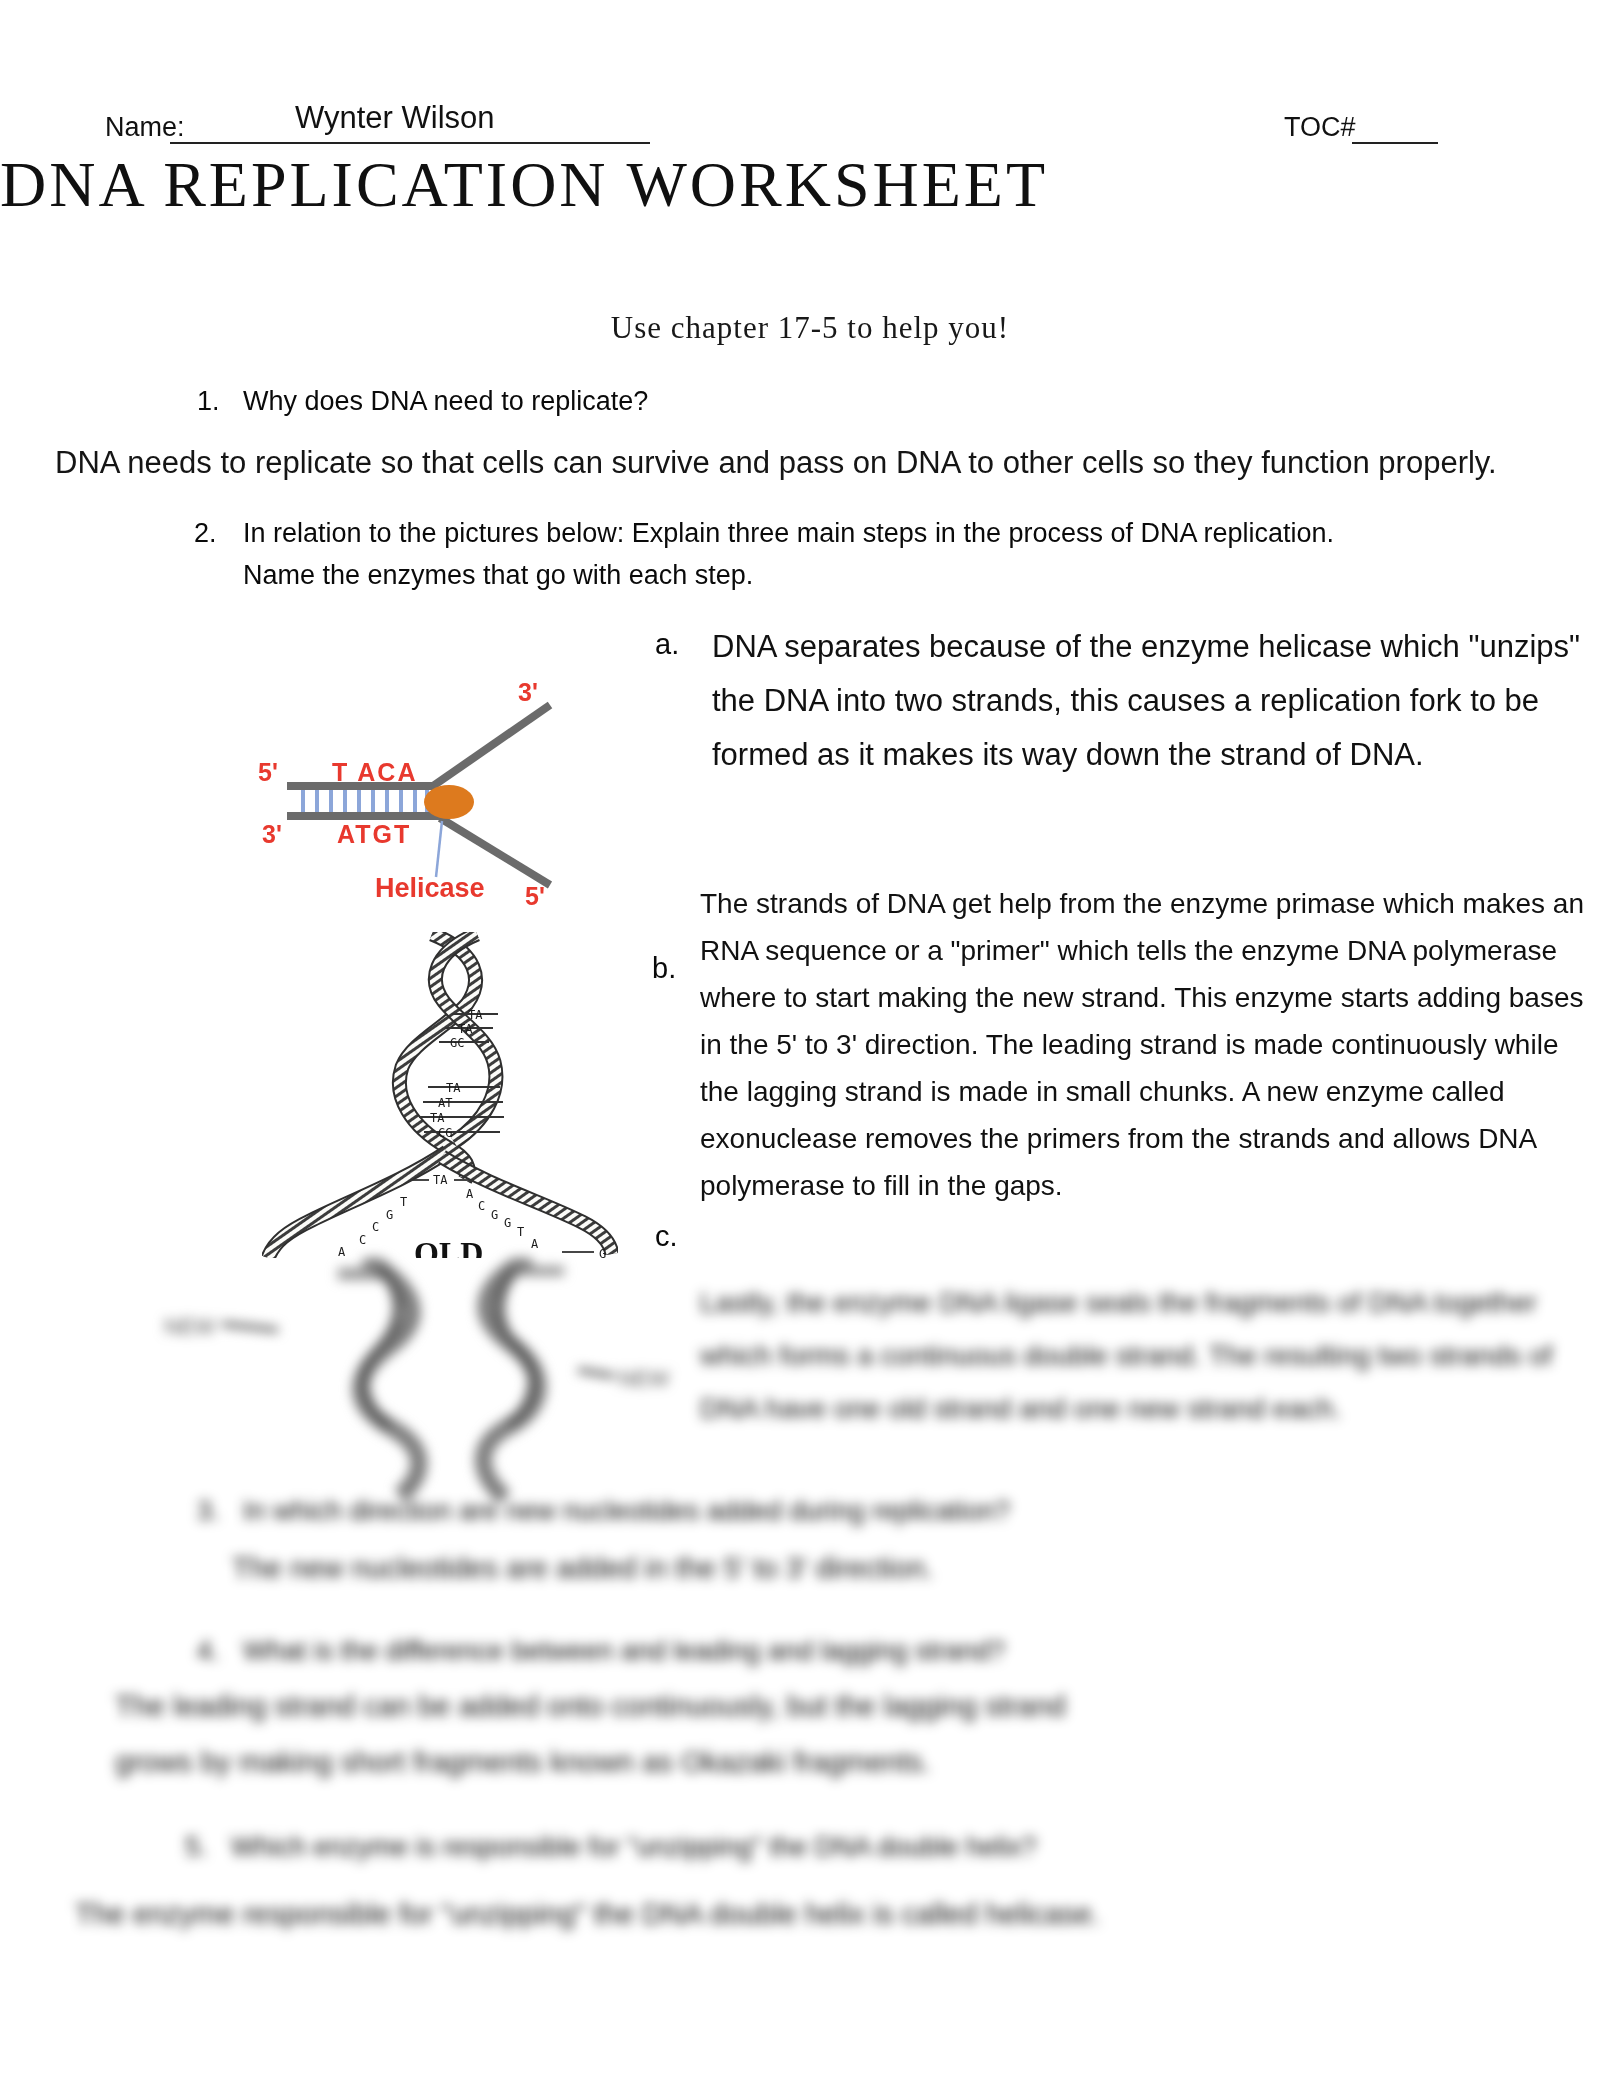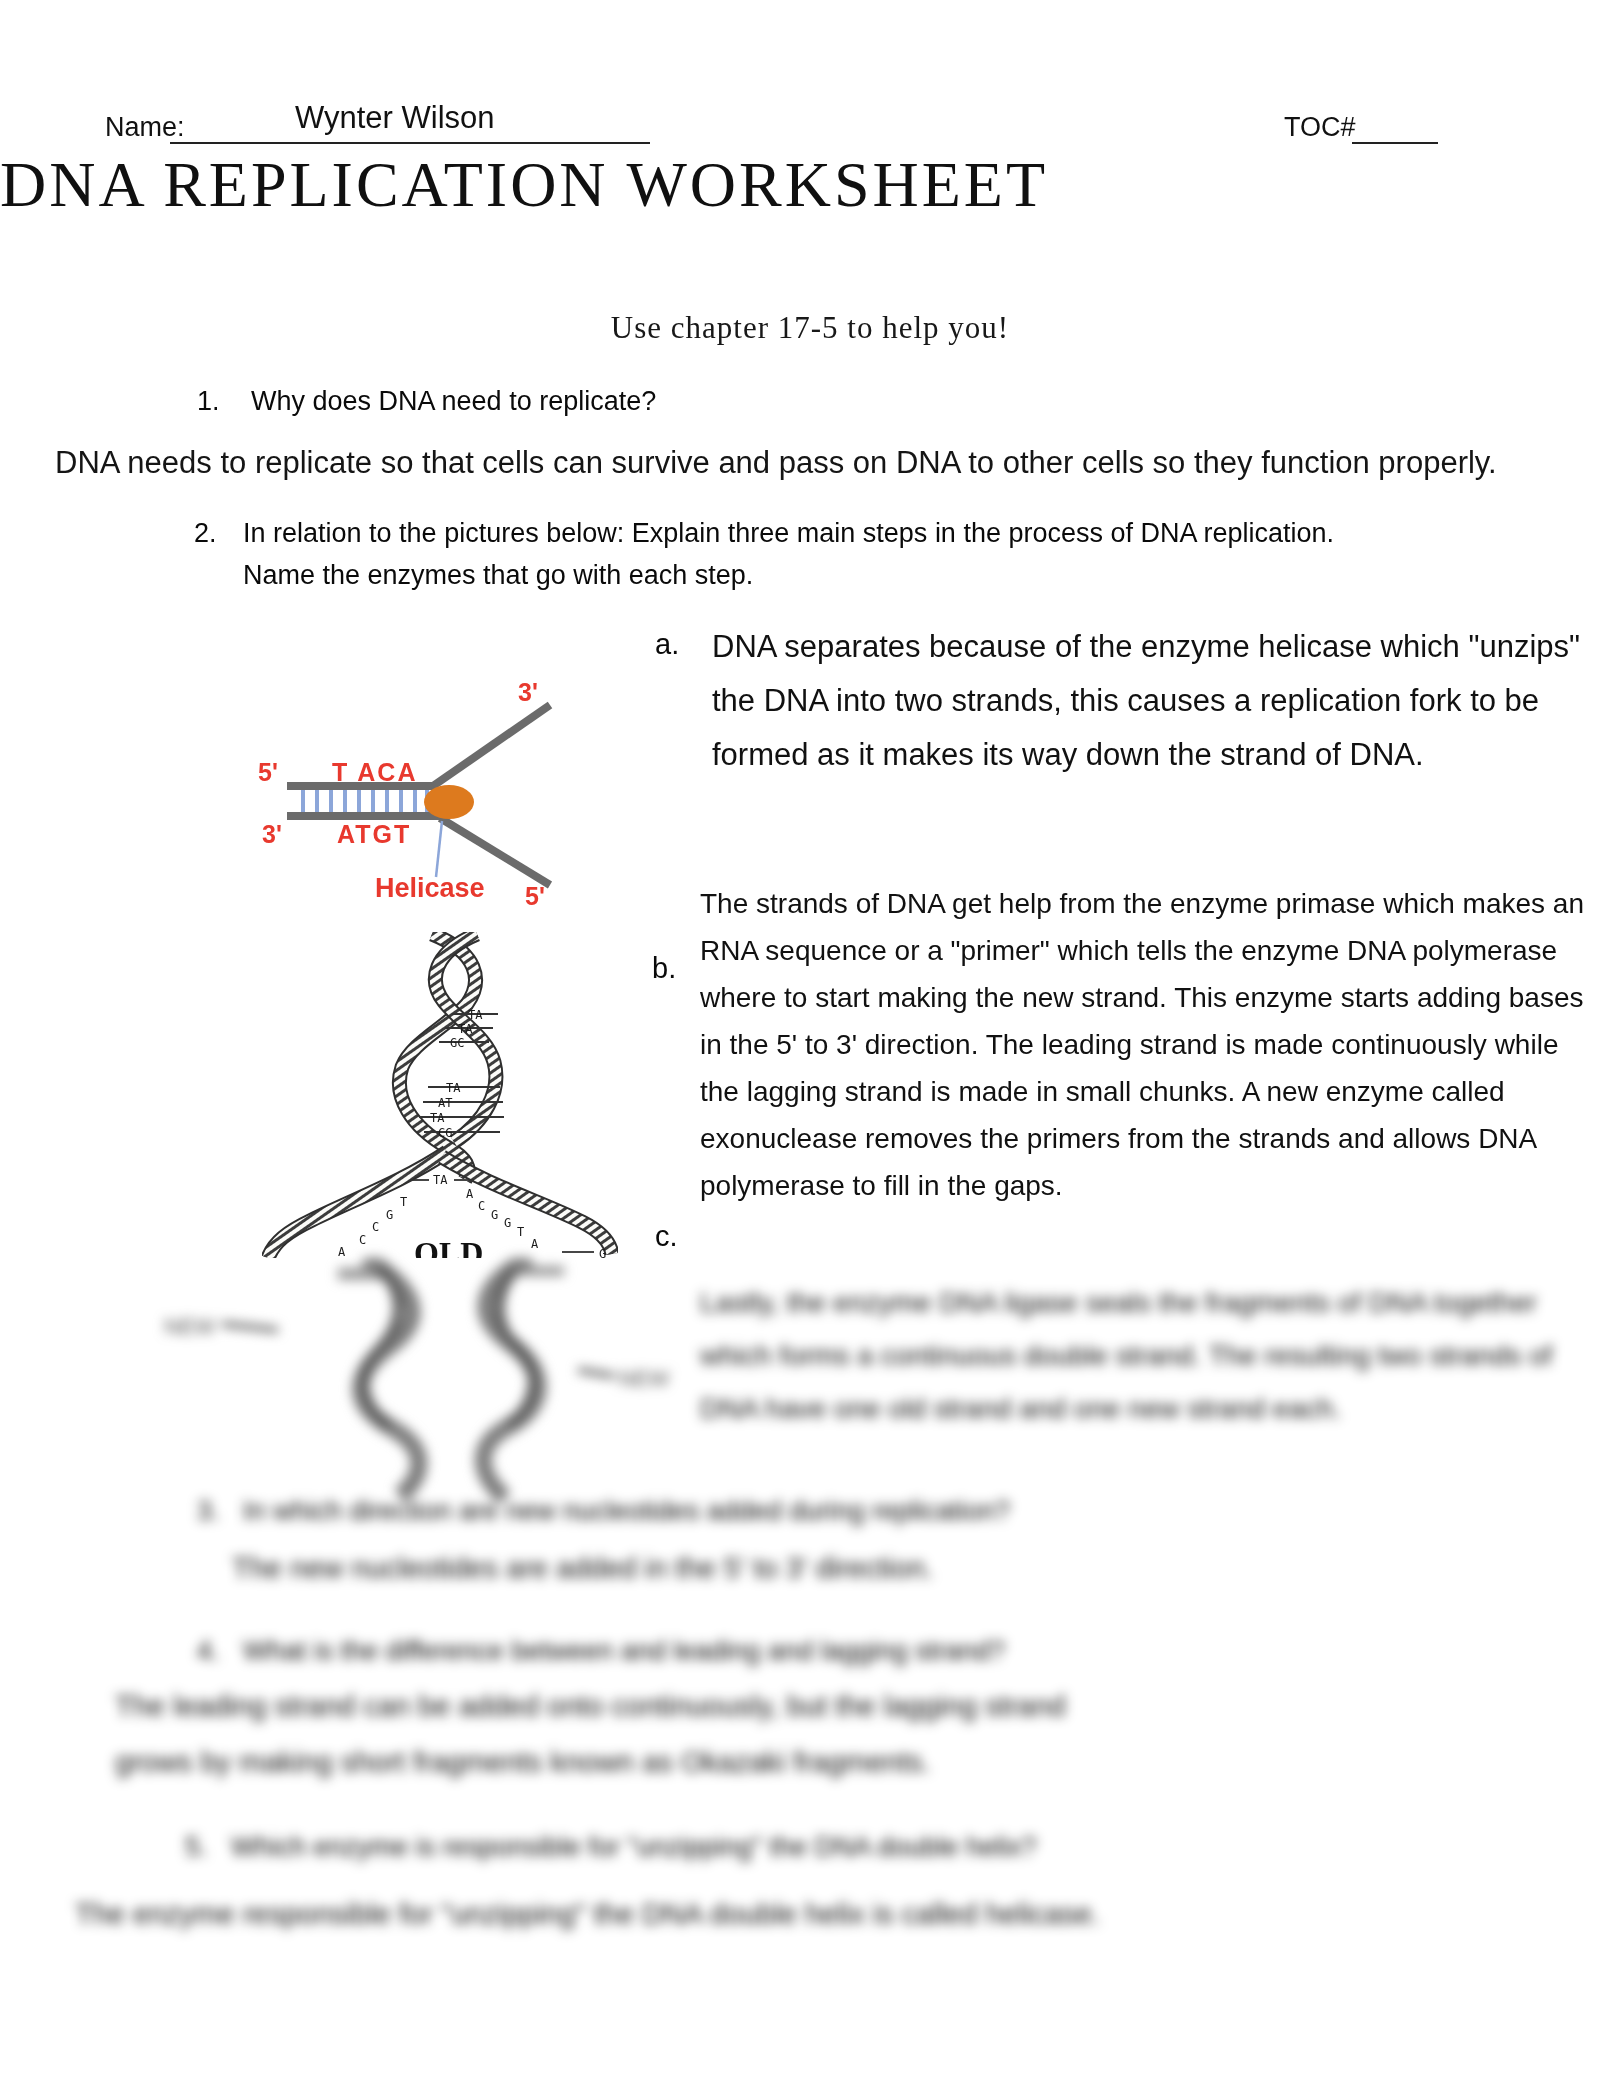--- a/index.html
+++ b/index.html
@@ -29,21 +29,21 @@
   <div class="abs underline-box" style="left:170px;top:92px;width:480px;height:50px;">
     <span class="serif" style="position:absolute;left:125px;top:8px;font-size:31px;">Wynter Wilson</span>
   </div>
   <span class="abs sans" style="left:1284px;top:112px;font-size:27px;">TOC#</span>
   <div class="abs underline-box" style="left:1352px;top:100px;width:86px;height:42px;"></div>
 
   <div class="abs" id="title">DNA REPLICATION WORKSHEET</div>
   <div class="abs" id="subtitle">Use chapter 17-5 to help you!</div>
 
   <span class="abs qnum" style="left:197px;top:386px;">1.</span>
-  <span class="abs qtext" style="left:243px;top:386px;margin-left:8px;">Why does DNA need to replicate?</span>
+  <span class="abs qtext" style="left:243px;top:386px;">Why does DNA need to replicate?</span>
   <span class="abs serif ans" style="left:55px;top:445px;font-size:31px;">DNA needs to replicate so that cells can survive and pass on DNA to other cells so they function properly.</span>
 
   <span class="abs qnum" style="left:194px;top:518px;">2.</span>
   <span class="abs qtext" style="left:243px;top:560px;">Name the enzymes that go with each step.</span>
   <span class="abs qtext" style="left:243px;top:518px;">In relation to the pictures below: Explain three main steps in the process of DNA replication.</span>
 
   <svg class="abs" style="left:210px;top:635px;" width="410" height="275" viewBox="0 0 410 275">
 
     <line x1="77" y1="151" x2="225" y2="151" stroke="#6b6b6b" stroke-width="8"></line>
     <line x1="77" y1="181" x2="232" y2="181" stroke="#6b6b6b" stroke-width="8"></line>

